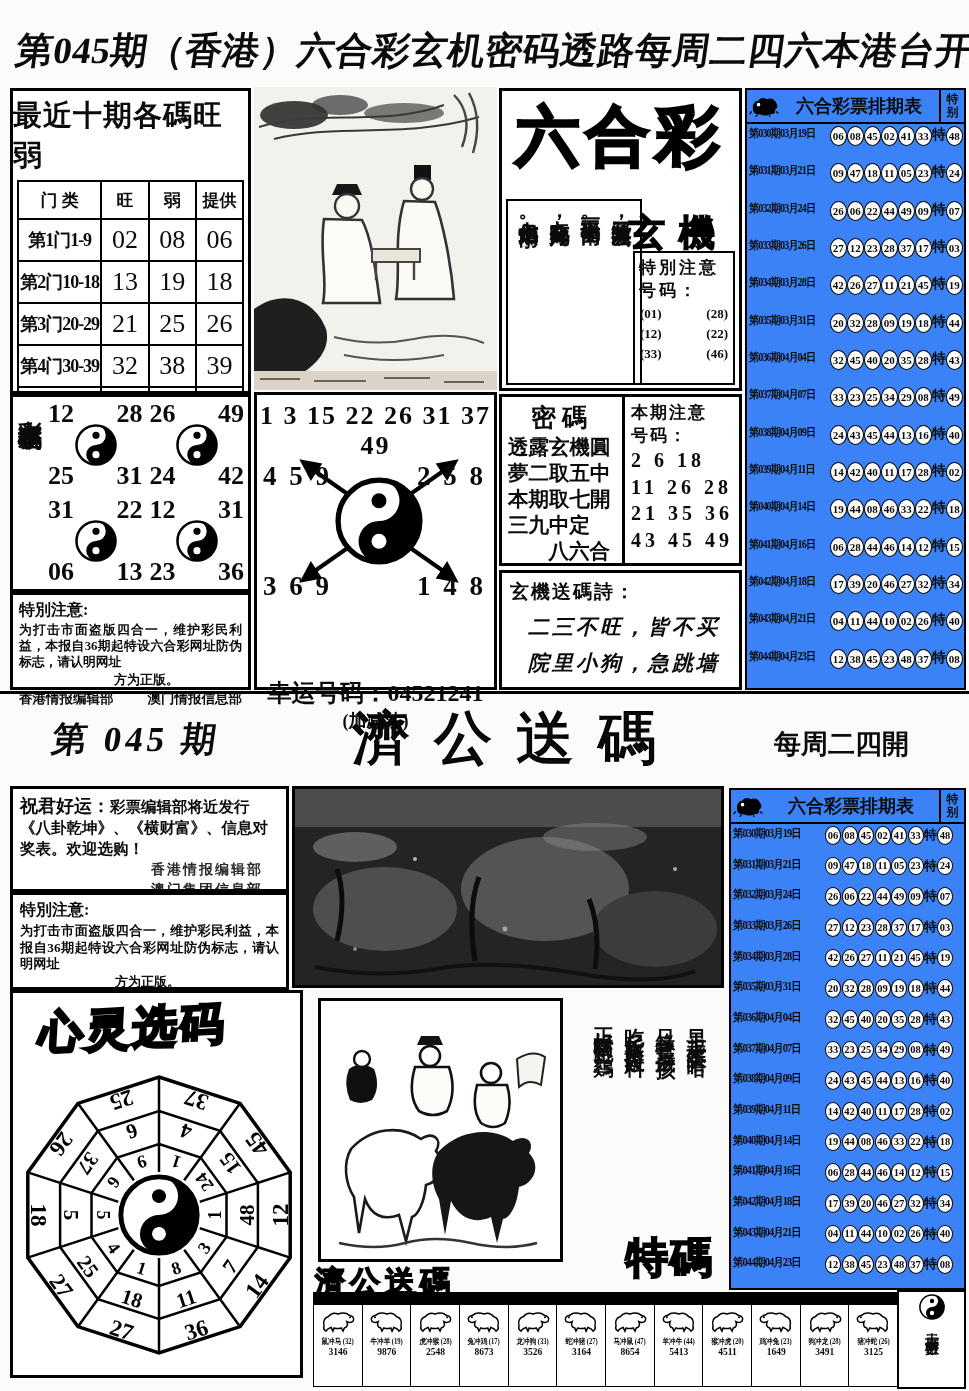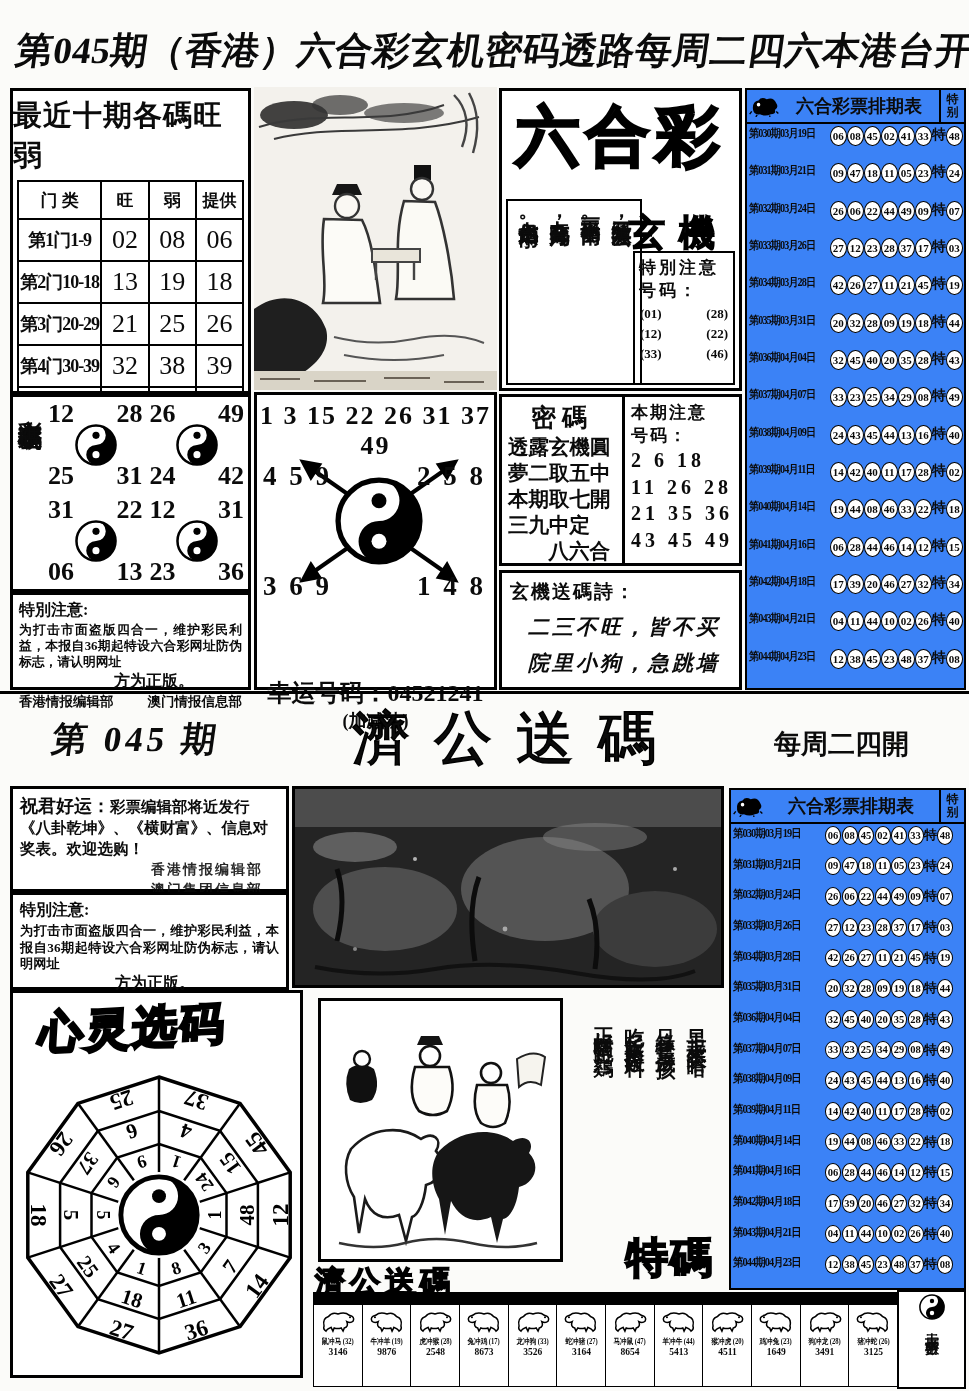--- a/index.html
+++ b/index.html
@@ -31,21 +31,21 @@
   .lucky-grid { flex:1; display:grid; grid-template-columns:1fr 1fr; grid-template-rows:1fr 1fr; }
   .lucky-group { position:relative; font-size:26px; font-weight:600; }
   .lucky-group span { position:absolute; }
   .lg-tl { left:3px; top:2px; } .lg-tr { right:4px; top:2px; }
   .lg-bl { left:3px; bottom:2px; } .lg-br { right:4px; bottom:2px; }
   .lg-yy { position:absolute; left:50%; top:50%; transform:translate(-50%,-50%); }
 
   
   .notice-title { font-size:16px; font-weight:bold; }
   .notice-body { font-size:12.8px; font-weight:bold; line-height:1.25; text-align:justify; margin-top:2px; }
-  .notice-mid { font-size:16px; font-weight:bold; margin-left:95px; }
+  .notice-mid { font-size:13px; font-weight:bold; margin-left:95px; }
   .notice-foot { display:flex; justify-content:space-between; font-size:13.5px; font-weight:bold; margin-top:1px; }
   #notice1 { left:10px; top:592px; width:241px; height:98px; padding:5px 6px; }
   #notice2 { left:10px; top:892px; width:279px; height:98px; padding:5px 7px; }
   #notice2 .notice-body { font-size:13.2px; }
 
   
   #scholars { left:254px; top:87px; width:243px; height:303px; }
 
   
   #centerpanel { left:254px; top:392px; width:243px; height:298px; }

